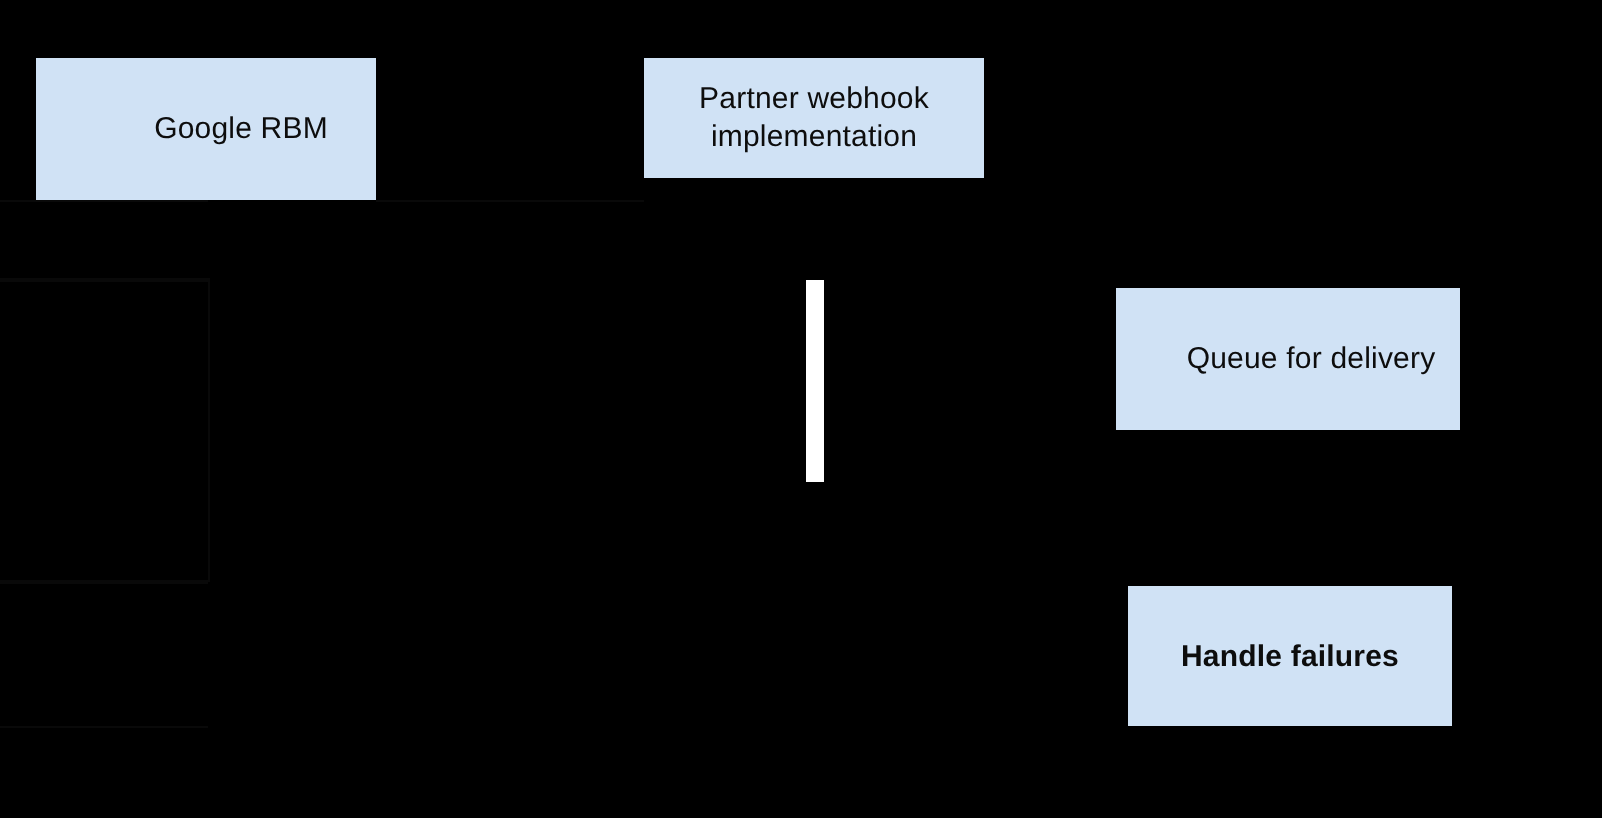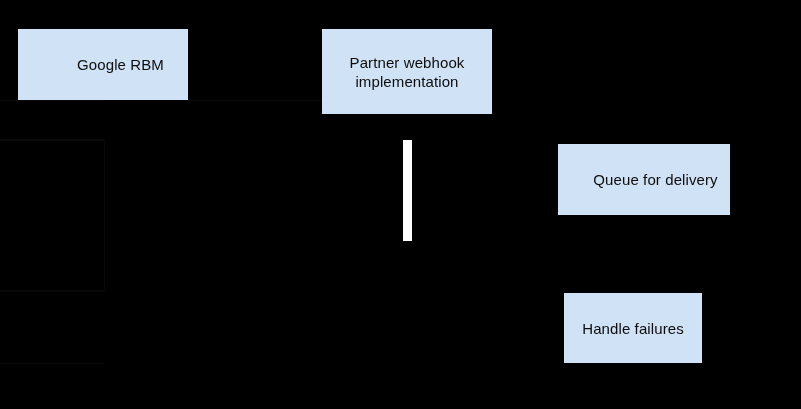--- a/index.html
+++ b/index.html
@@ -36,33 +36,34 @@
   .node-google-rbm {
     left: 18px;
     top: 29px;
     width: 170px;
     height: 71px;
   }
   .node-partner-webhook {
     left: 322px;
     top: 29px;
     width: 170px;
-    height: 85px;
+    height: 60px;
   }
   .node-queue {
     left: 558px;
     top: 144px;
     width: 172px;
     height: 71px;
   }
   .node-handle-failures {
     left: 564px;
     top: 293px;
-    width: 138px;
+    width: 162px;
     height: 70px;
+    font-weight: bold;
   }
   .connector-vertical {
     position: absolute;
     left: 403px;
     top: 140px;
     width: 9px;
     height: 101px;
     background: #ffffff;
   }
   .edge-faint {

